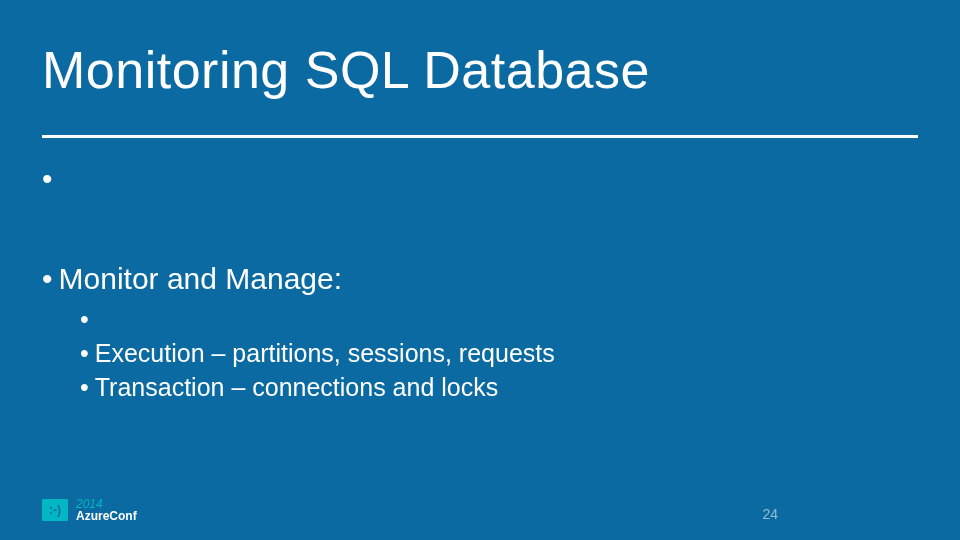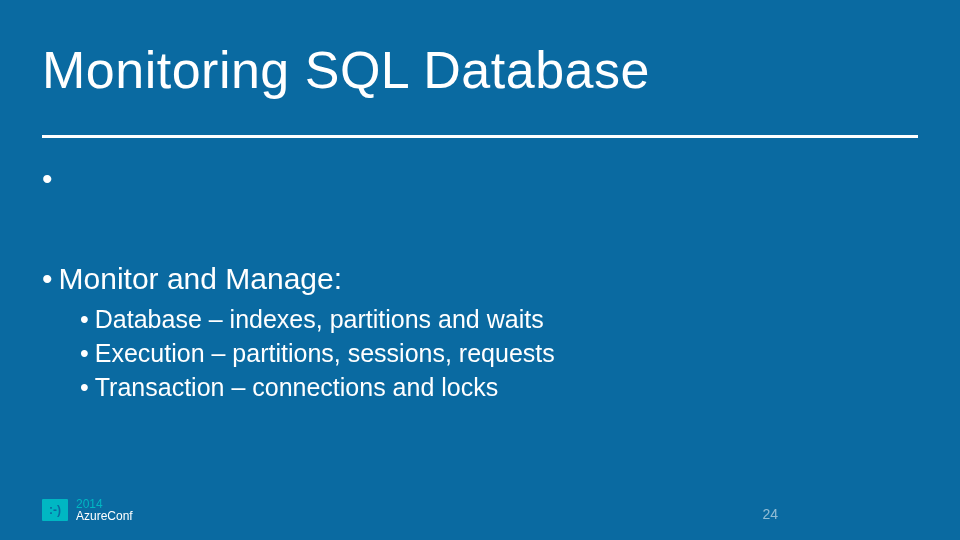--- a/index.html
+++ b/index.html
@@ -92,25 +92,26 @@
     margin-left: 8px;
     display: flex;
     flex-direction: column;
     line-height: 1;
     font-family: "Segoe UI", Arial, sans-serif;
   }
   .logo-year {
     color: #00b7c3;
     font-size: 12px;
     font-weight: 400;
+    font-style: italic;
   }
   .logo-conf {
     color: #ffffff;
     font-size: 12px;
-    font-weight: 400;
+    font-weight: 700;
   }
   .page-number {
     position: absolute;
     right: 34px;
     bottom: 18px;
     font-size: 14px;
     font-weight: 300;
     font-family: "Segoe UI", Arial, sans-serif;
     color: rgba(255,255,255,0.55);
   }
@@ -133,21 +134,20 @@
     <div class="spacer"></div>
 
     <div class="lvl1">
       <span class="bullet">•</span>
       <span>Monitor and Manage:</span>
     </div>
 
     <div class="sublist">
       <div class="lvl2">
         <span class="bullet">•</span>
-        <span>Database – indexes, partitions and waits</span>
       </div>
       <div class="lvl2">
         <span class="bullet">•</span>
         <span>Execution – partitions, sessions, requests</span>
       </div>
       <div class="lvl2">
         <span class="bullet">•</span>
         <span>Transaction – connections and locks</span>
       </div>
     </div>

